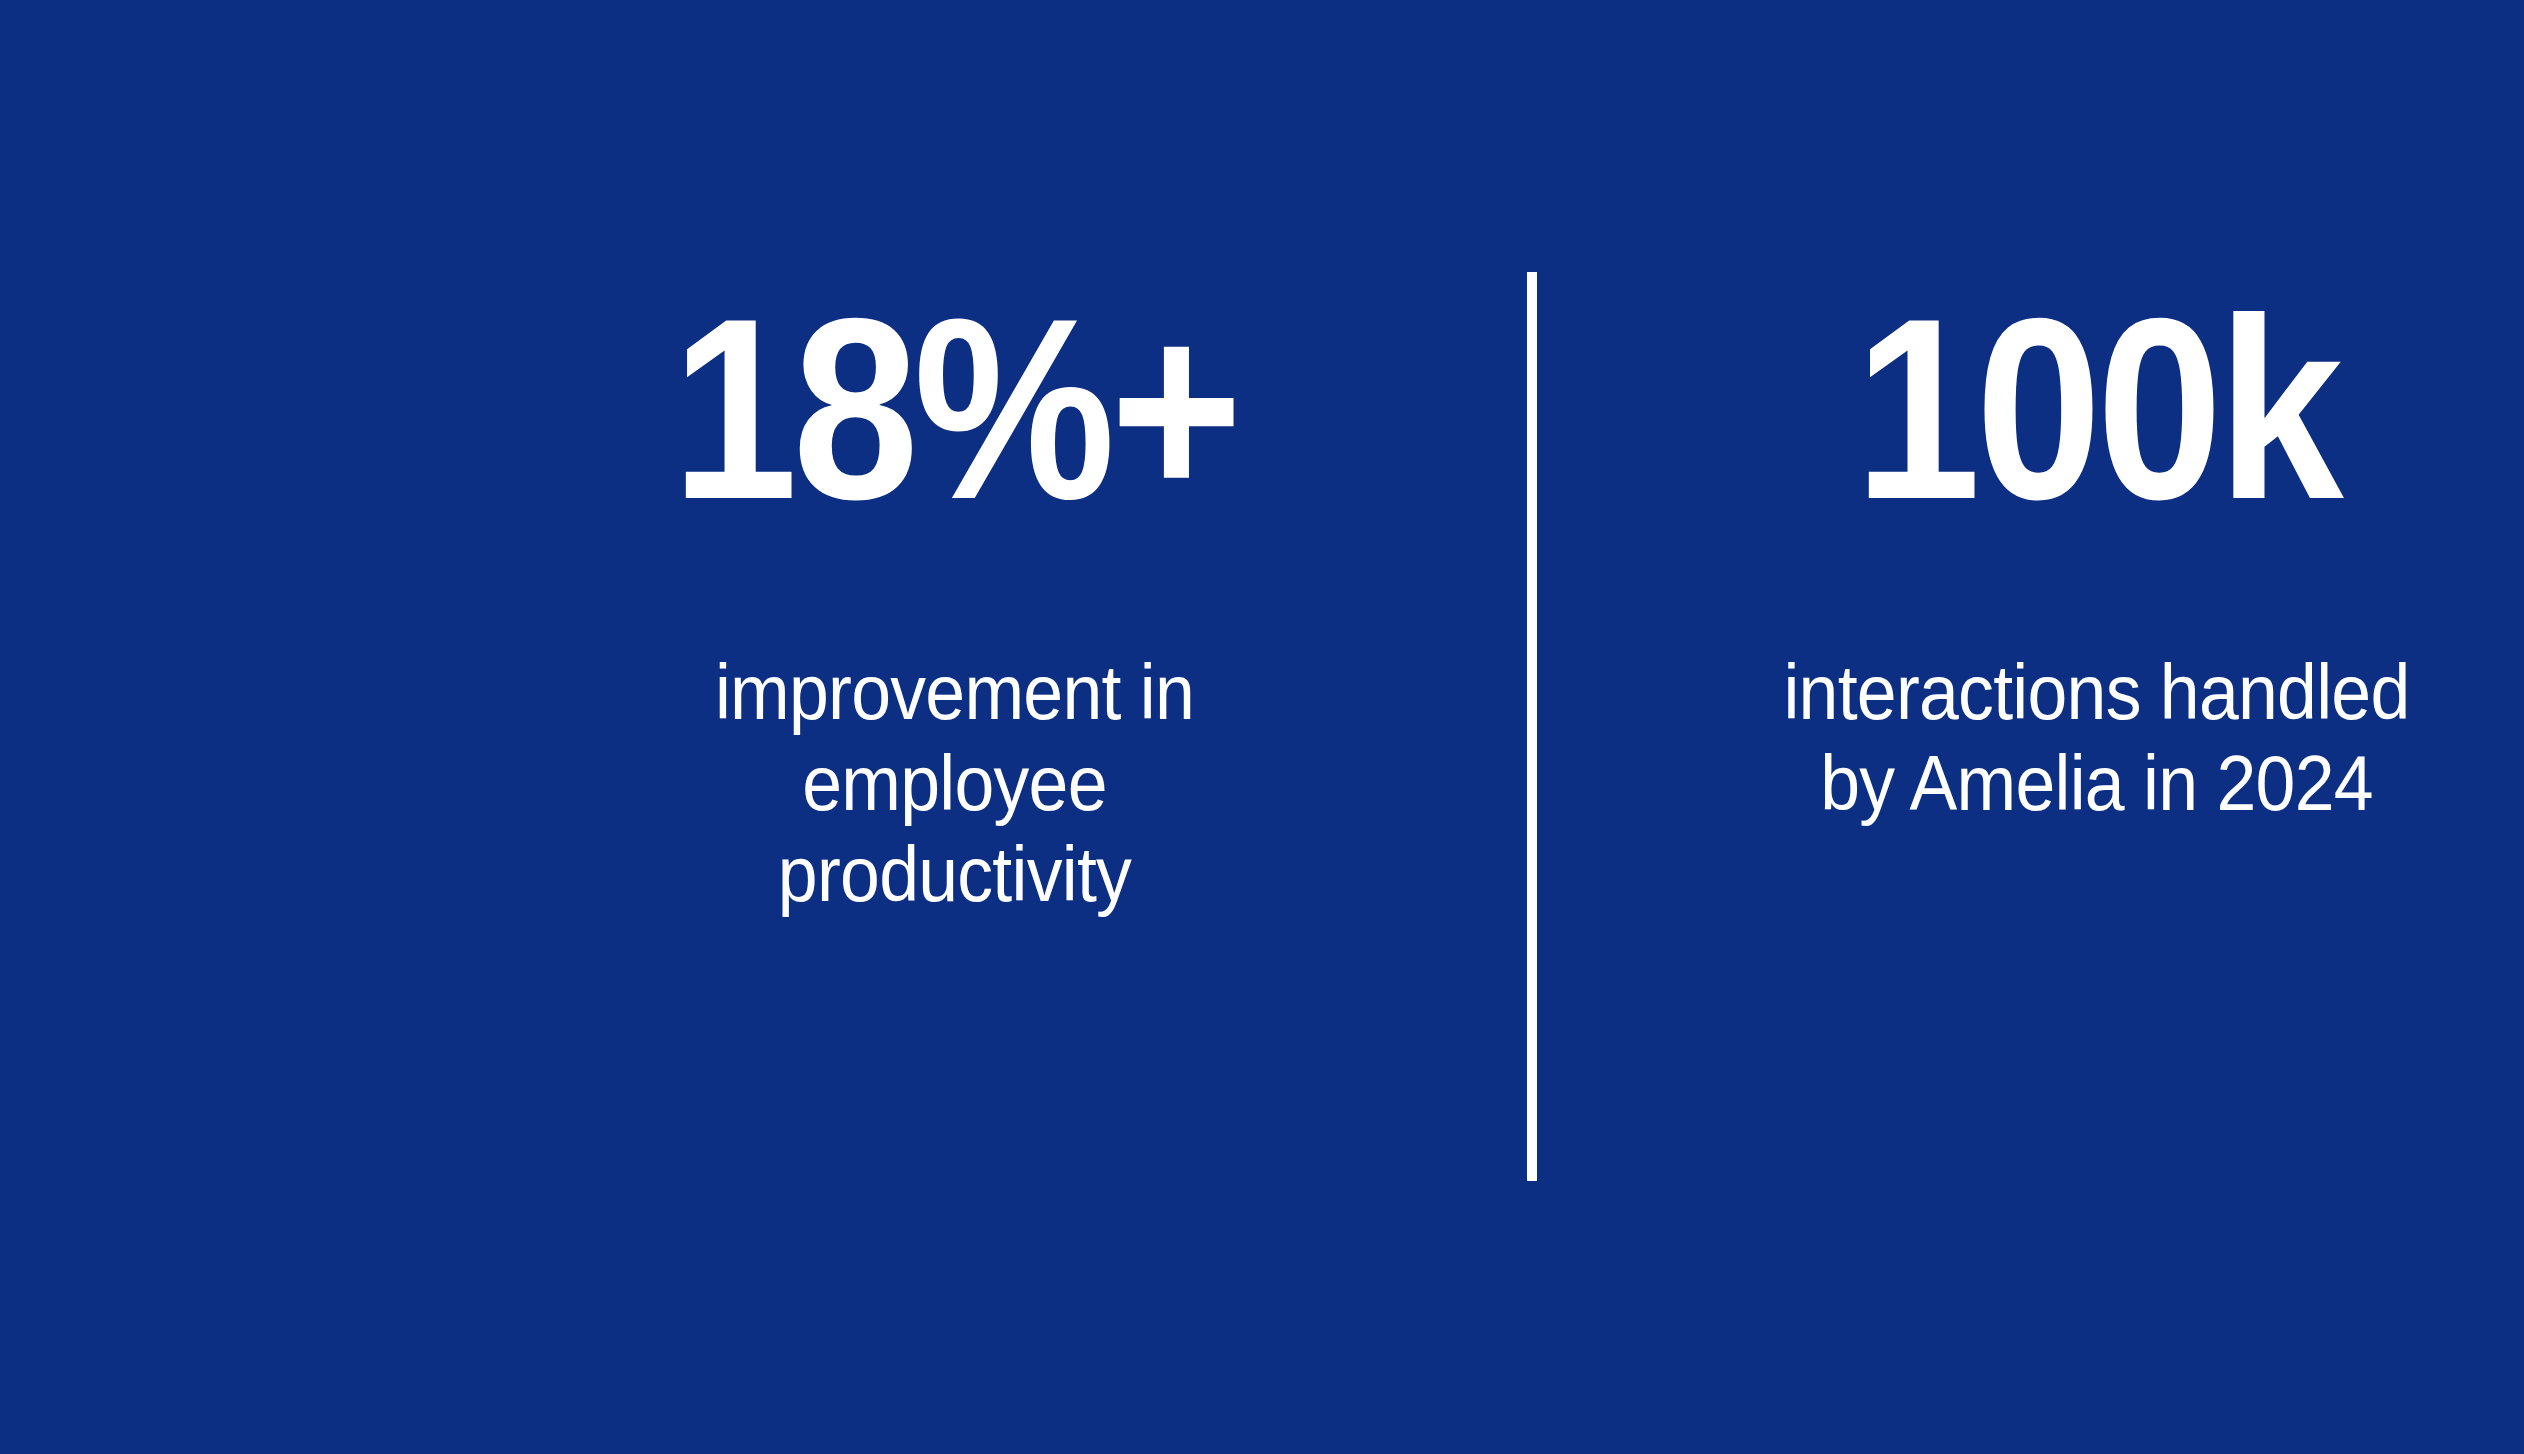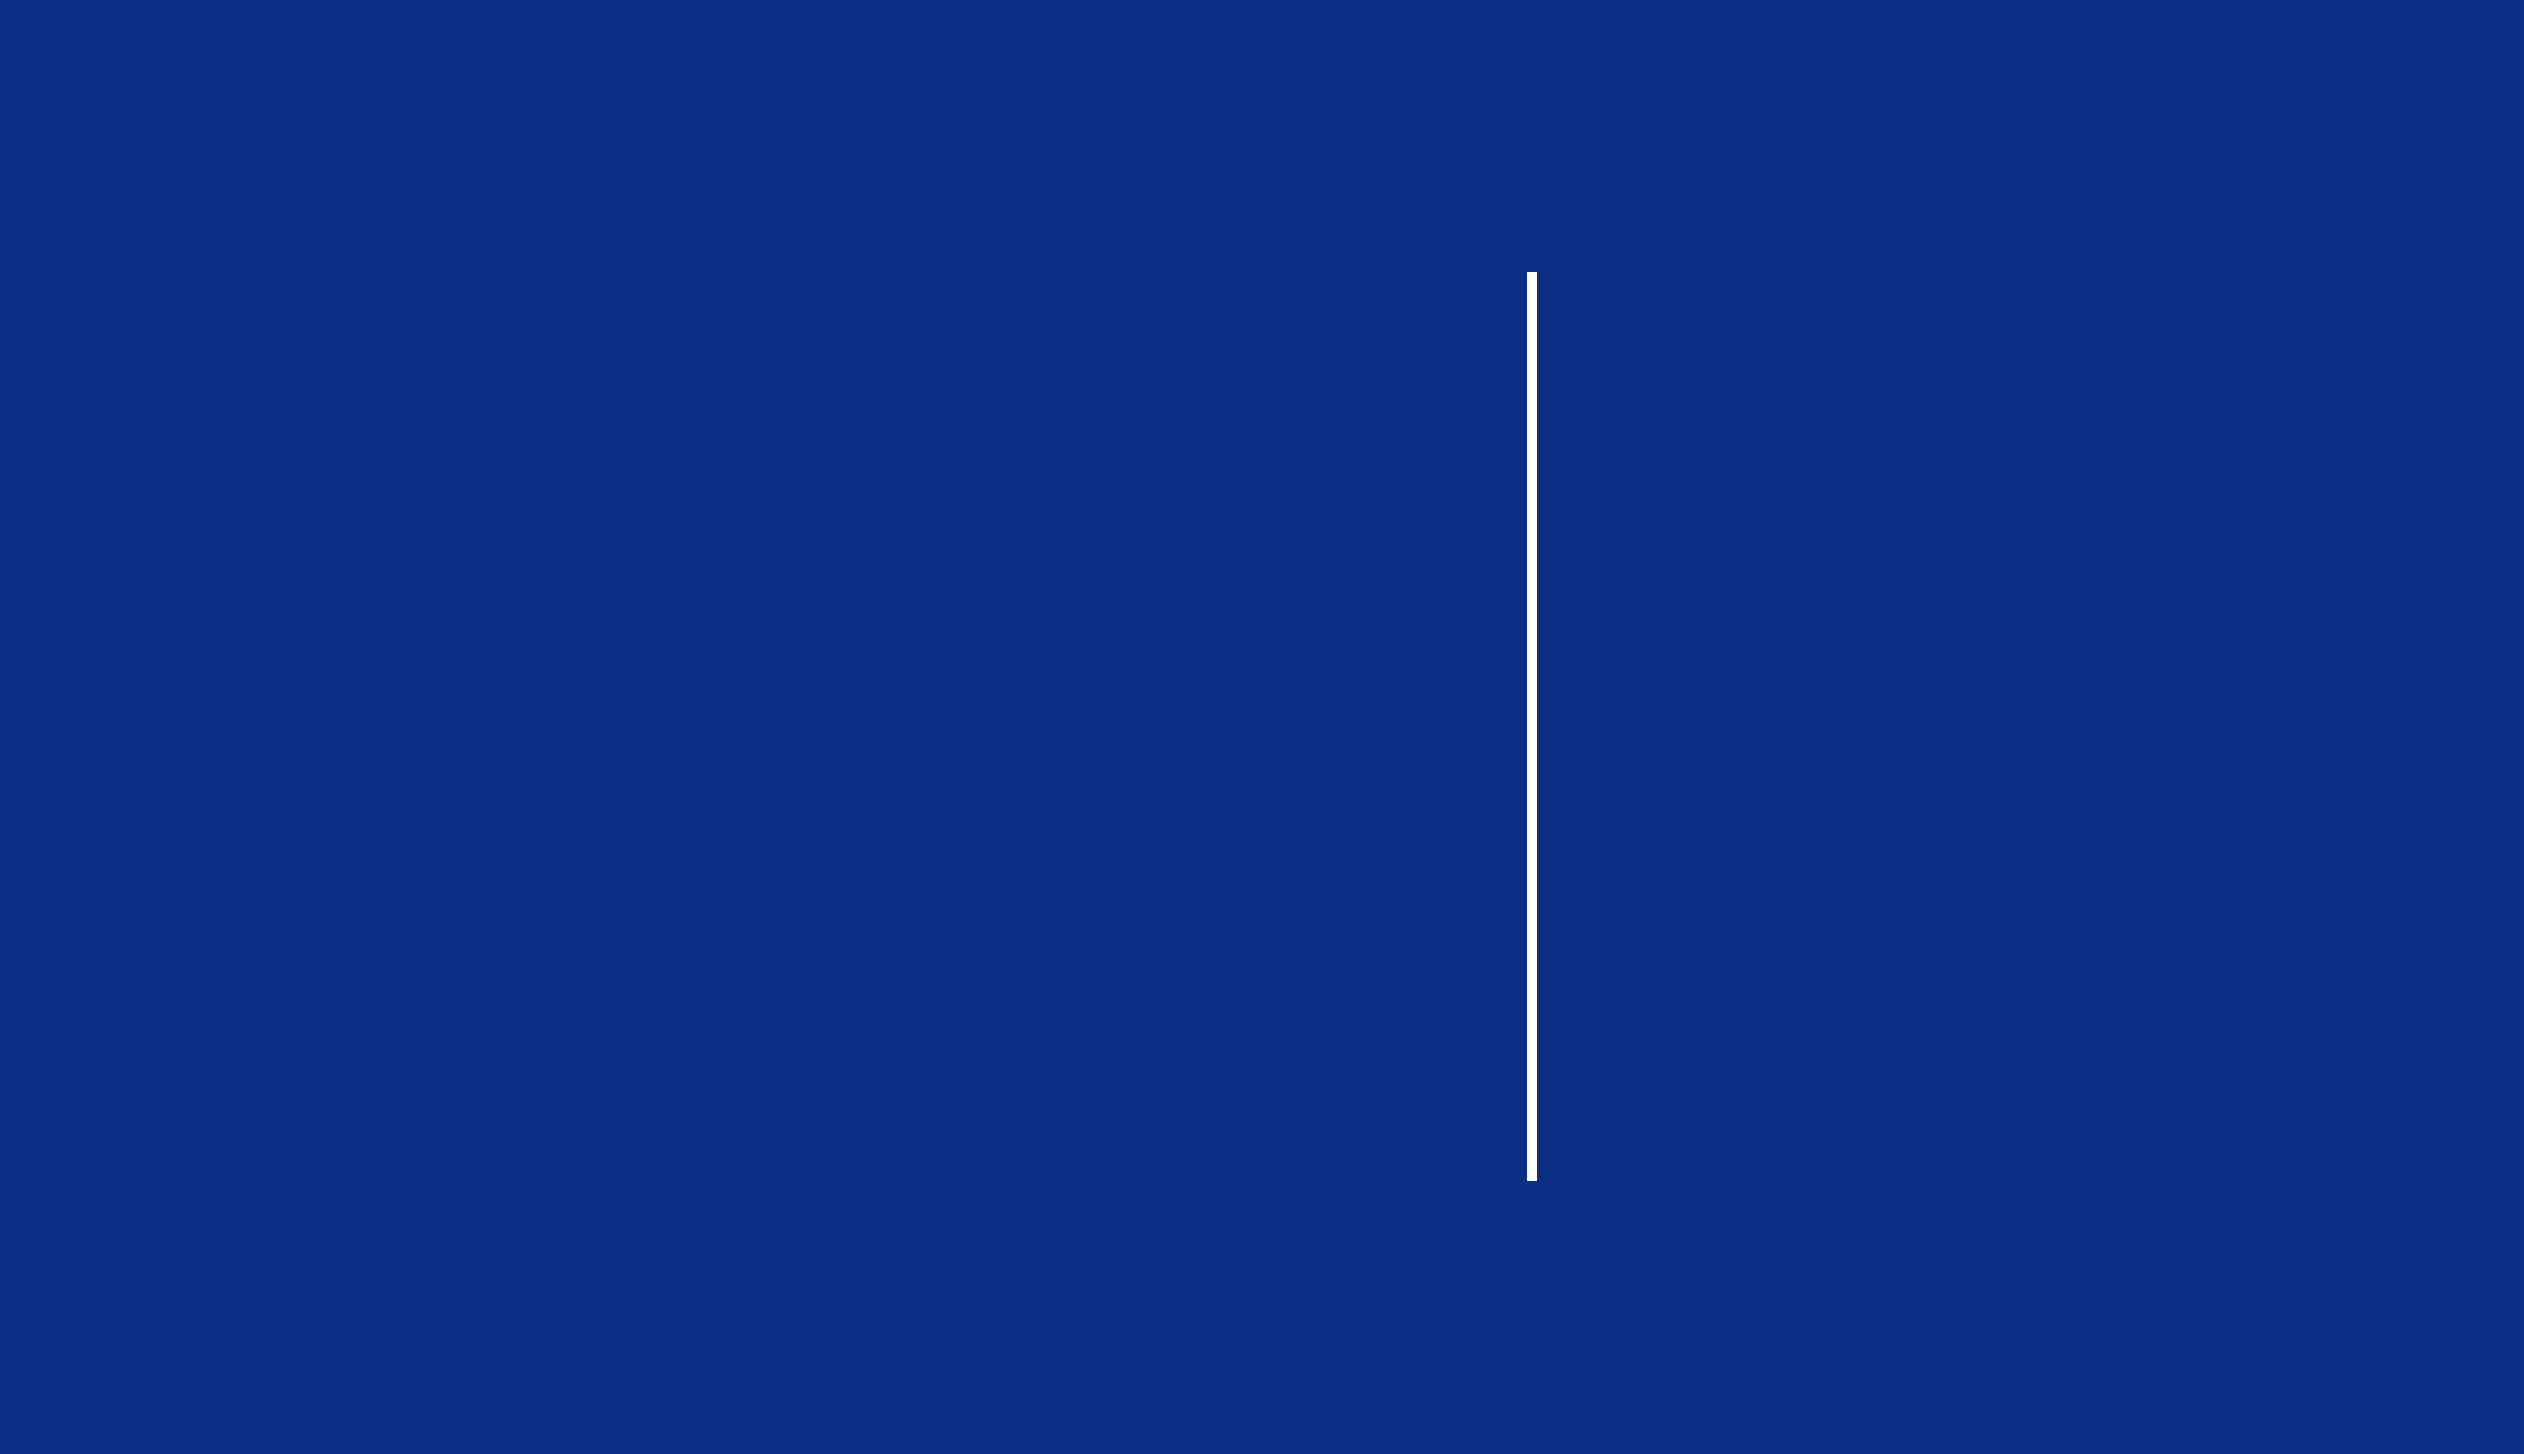--- a/index.html
+++ b/index.html
@@ -71,18 +71,33 @@
     width: 9.6px;
     height: 909px;
     background: #FFFFFF;
   }
 </style>
 </head>
 <body>
 
 <div id="stats-banner" style="background: rgb(12, 46, 131);">
 
+  <div class="stat-block" id="stat-block-left">
+    <div class="stat-value" style="color: rgb(255, 255, 255);">18%+</div>
+    <div class="stat-caption" id="stat-caption-left" style="color: rgb(255, 255, 255);">
+      <span class="caption-line">improvement in</span>
+      <span class="caption-line">employee</span>
+      <span class="caption-line">productivity</span>
+    </div>
+  </div>
 
   <div id="divider" style="background: rgb(255, 255, 255);"></div>
 
+  <div class="stat-block" id="stat-block-right">
+    <div class="stat-value" style="color: rgb(255, 255, 255);">100k</div>
+    <div class="stat-caption" id="stat-caption-right" style="color: rgb(255, 255, 255);">
+      <span class="caption-line">interactions handled</span>
+      <span class="caption-line">by Amelia in 2024</span>
+    </div>
+  </div>
 
 </div>
 
 
 </body></html>

